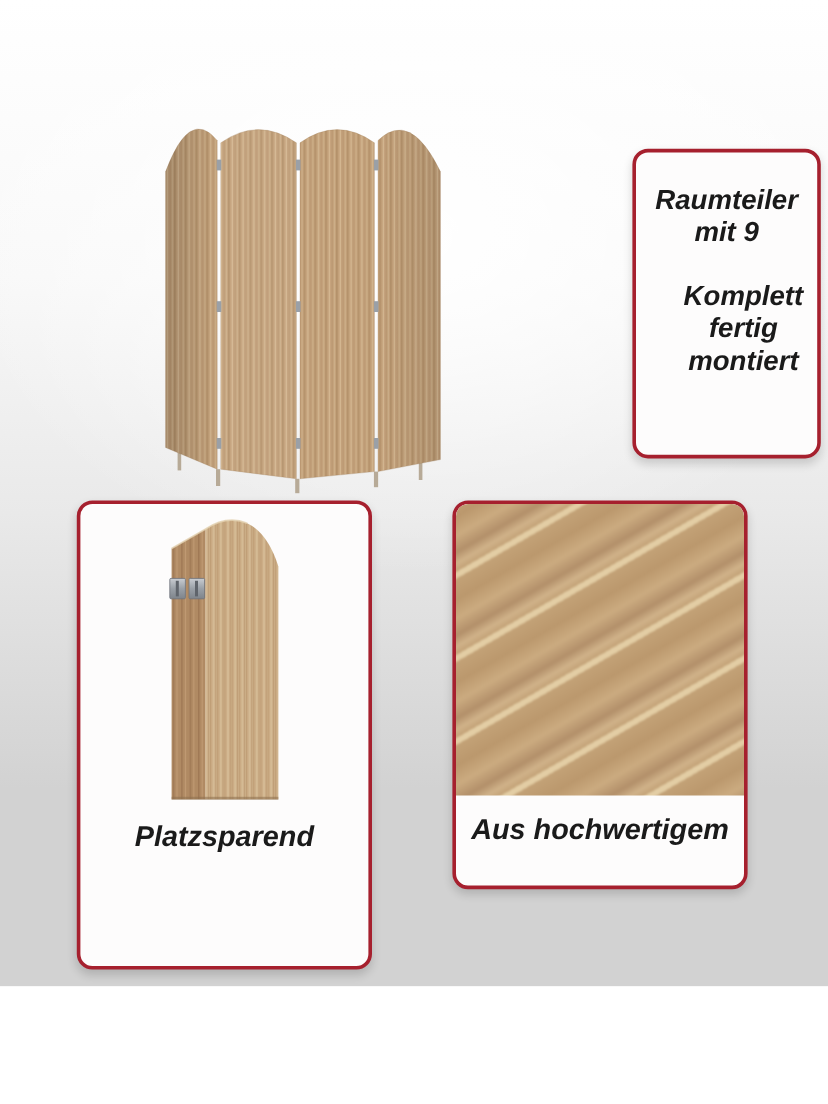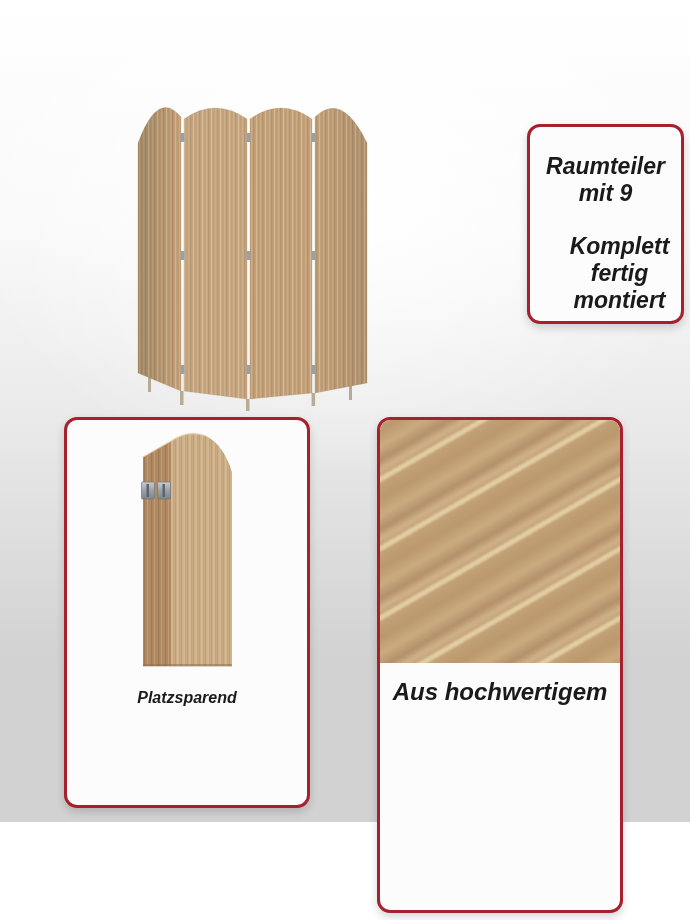--- a/index.html
+++ b/index.html
@@ -20,31 +20,31 @@
   .white-strip{position:absolute;left:0;top:822px;width:690px;height:98px;background:#ffffff;}
 
   .main-photo{position:absolute;left:136px;top:103px;width:234px;height:314px;}
 
   .callout{
     position:absolute;background:var(--box-bg);
     border:3px solid var(--accent);border-radius:13px;
     box-shadow:0 4px 8px rgba(0,0,0,0.16);
     box-sizing:border-box;
   }
-  .callout-tr{left:527px;top:124px;width:157px;height:200px;padding-top:26px;}
+  .callout-tr{left:527px;top:124px;width:157px;height:258px;padding-top:26px;}
   .callout-bl{left:64px;top:417px;width:246px;height:391px;}
-  .callout-br{left:377px;top:417px;width:246px;height:496px;overflow:hidden;}
+  .callout-br{left:377px;top:417px;width:246px;height:324px;overflow:hidden;}
 
   .tr-line{font-size:23px;line-height:27px;font-weight:bold;font-style:italic;
     color:var(--text);text-align:center;}
   .tr-group + .tr-group{margin-top:26px;margin-left:28px;}
 
   .caption{position:absolute;left:0;right:0;text-align:center;font-weight:bold;
     font-style:italic;color:var(--text);}
-  .callout-bl .caption{top:262px;font-size:16px;line-height:31px;}
+  .callout-bl .caption{top:262px;font-size:24px;line-height:31px;}
   .callout-br .caption{top:256px;font-size:24px;line-height:32px;}
 
   .folded-photo{position:absolute;left:0;top:0;width:240px;height:385px;}
 
   .bamboo-wrap{position:absolute;left:0;top:0;right:0;height:243px;overflow:hidden;
     border-radius:10px 10px 0 0;}
   .bamboo-photo{
     position:absolute;left:-8px;top:-8px;right:-8px;bottom:-8px;
     background:repeating-linear-gradient(150deg,
       var(--bamboo-light) 0px, var(--bamboo-light) 5px,

